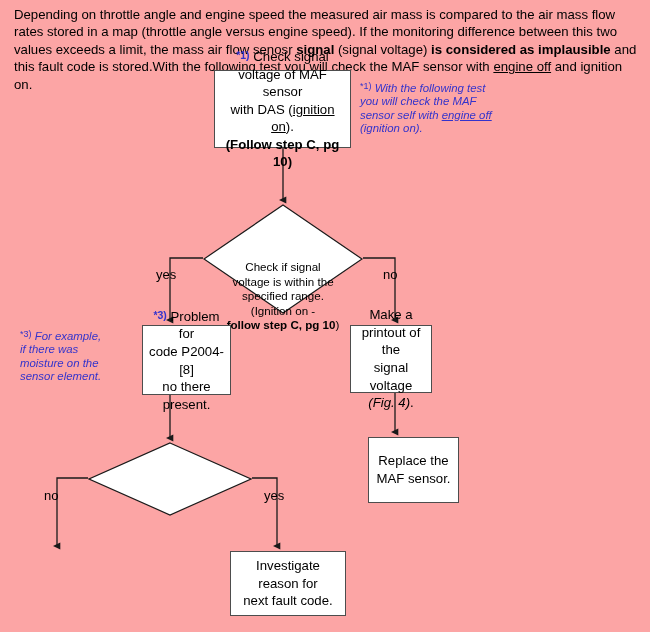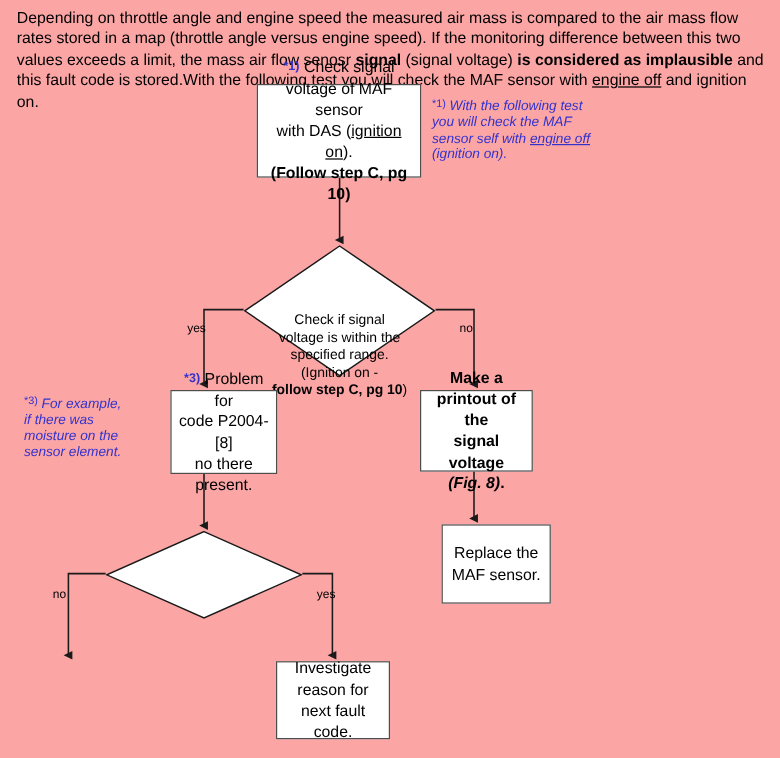--- a/index.html
+++ b/index.html
@@ -77,21 +77,21 @@
     text-align: center;
     font-size: 11.6px;
     line-height: 14.6px;
     color: #000;
   }
   .diamond-label b { font-weight: bold; }
 
   
   .edge-label {
     position: absolute;
-    font-size: 10px;
+    font-size: 13px;
     line-height: 14px;
     color: #000;
     white-space: nowrap;
   }
 
   
   .annot {
     position: absolute;
     font-size: 11.4px;
     line-height: 13.4px;
@@ -187,47 +187,47 @@
 
   <div class="node" style="left:142px; top:325px; width:89px; height:70px;">
     <div class="inner">
       <span class="ref">*3)</span><span> Problem for</span><br>
       <span>code P2004-[8]</span><br>
       <span>no there</span><br>
       <span>present.</span>
     </div>
   </div>
 
-  <div class="node" style="left:350px; top:325px; width:94px; height:68px;font-weight:bold;">
+  <div class="node" style="left:350px; top:325px; width:82px; height:68px;">
     <div class="inner">
       <span>Make a</span><br>
       <span>printout of the</span><br>
       <span>signal voltage</span><br>
-      <i>(Fig. 8)</i><span>.</span>
+      <i>(Fig. 4)</i><span>.</span>
     </div>
   </div>
 
   <div class="node" style="left:368px; top:437px; width:91px; height:66px;">
     <div class="inner">
       <span>Replace the</span><br>
       <span>MAF sensor.</span>
     </div>
   </div>
 
   <div class="diamond-wrap" style="left:88px; top:442px; width:164px; height:74px;">
     <svg width="164" height="74" viewBox="0 0 164 74" xmlns="http://www.w3.org/2000/svg">
       <polygon points="82,1 163,37 82,73 1,37" fill="#ffffff" stroke="#1a1a1a" stroke-width="1.2"></polygon>
     </svg>
   </div>
 
   <div class="edge-label" style="left:44px; top:489px;">no</div>
   <div class="edge-label" style="left:264px; top:489px;">yes</div>
 
 
-  <div class="node" style="left:230px; top:551px; width:95px; height:65px;">
+  <div class="node" style="left:230px; top:551px; width:116px; height:65px;">
     <div class="inner">
       <span>Investigate</span><br>
       <span>reason for</span><br>
       <span>next fault code.</span>
     </div>
   </div>
 
 </div>
 
 </body></html>

